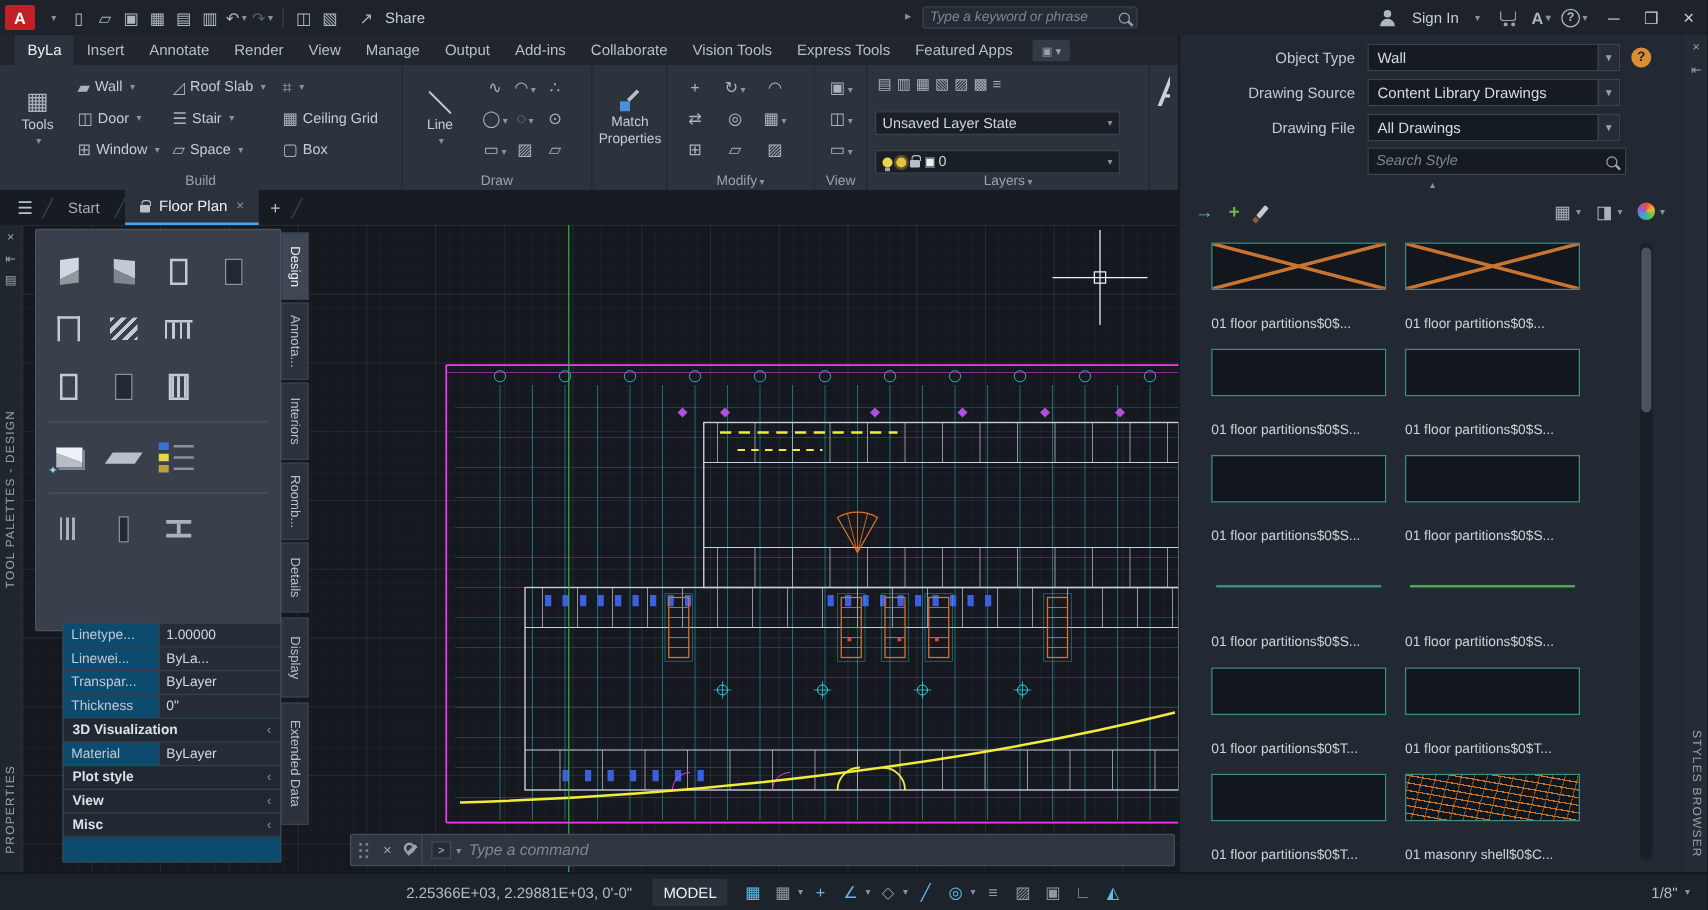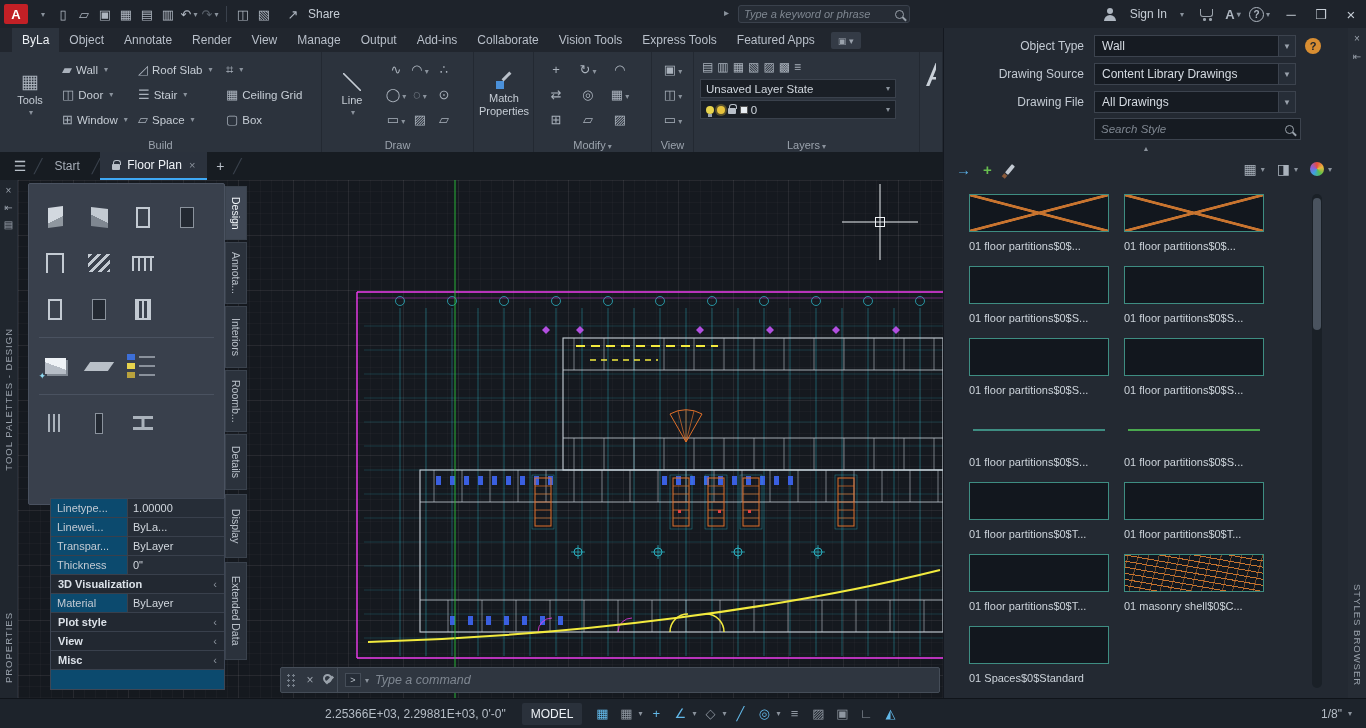--- a/index.html
+++ b/index.html
@@ -45,21 +45,21 @@
 .gi{color:#aab2bc;font-size:13px;line-height:1}
 .gi.big{font-size:19px}
 .bgrid{display:grid;grid-template-columns:76px 88px 88px;grid-auto-rows:25px;align-items:center}
 .bitem{display:flex;align-items:center;gap:4px;color:#c6cdd5;font-size:11.5px;white-space:nowrap}
 .dgrid{display:grid;grid-template-columns:repeat(3,24px);grid-auto-rows:25px;align-items:center;justify-items:center}
 .line-icon{width:18px;height:18px;background:linear-gradient(45deg,transparent 46%,#c6cdd5 48%,#c6cdd5 52%,transparent 54%);position:relative}
 .mp-icon{position:relative;width:16px;height:16px}
 .mp-icon::before{content:"";position:absolute;left:0;bottom:0;width:8px;height:8px;background:#4a90d9}
 .mp-icon::after{content:"";position:absolute;right:0;top:2px;width:11px;height:3px;background:#b9c0c9;transform:rotate(-45deg)}
 .lrow-icons{display:flex;gap:4px;align-items:center;height:20px;padding-left:2px}
-.ldrop{width:196px;height:19px;background:#1a1f26;border:1px solid #3a414c;display:flex;align-items:center;padding:0 5px;color:#d0d6dd;font-size:11.5px;margin-top:2px}
+.ldrop{width:196px;height:19px;background:#1a1f26;border:1px solid #3a414c;display:flex;align-items:center;padding:0 5px;color:#d0d6dd;font-size:11.5px;margin-top:12px}
 .ldrop .sp{flex:1}
 .icon-bulb{width:8px;height:8px;background:#e8d44d;border-radius:50%;position:relative;display:inline-block}
 .icon-bulb::after{content:"";position:absolute;left:2px;bottom:-3px;width:4px;height:2.5px;background:#9aa2ab}
 .icon-sun{width:8px;height:8px;background:#e8c33c;border-radius:50%;display:inline-block;box-shadow:0 0 0 2px rgba(232,195,60,.30)}
 .mini-lock{width:8px;height:6px;background:#b9c0c9;border-radius:1px;position:relative;display:inline-block;margin-top:3px}
 .mini-lock::before{content:"";position:absolute;left:1px;top:-4px;width:6px;height:4px;border:1.5px solid #b9c0c9;border-bottom:none;border-radius:3px 3px 0 0}
 .color-chip{width:8px;height:8px;background:#e8edf2;border:1px solid #555;display:inline-block}
 .annot-clip{overflow:hidden;display:flex;gap:6px;align-items:center}
 .bigA{font-size:34px;color:#c9d0d8;line-height:1}
 
@@ -141,21 +141,21 @@
 .icon-brush::after{content:"";position:absolute;left:0;bottom:-5px;width:4px;height:4px;background:#8a5a3a}
 .icon-wheel{width:14px;height:14px;border-radius:50%;background:conic-gradient(#e84c3d,#e8b93c,#59c04a,#3ca2e0,#8e5fd6,#e84c3d);display:inline-block}
 .cards{position:absolute;left:25px;top:166px;width:295px;display:grid;grid-template-columns:140px 140px;column-gap:15px;row-gap:14px}
 .card{width:140px}
 .thumb{height:38px;border:1px solid #3e8d82;background:#12171e;position:relative}
 .thumb-x{background-image:linear-gradient(to top right,transparent 47.5%,#c8742f 48.5%,#c8742f 51.5%,transparent 52.5%),linear-gradient(to bottom right,transparent 47.5%,#c8742f 48.5%,#c8742f 51.5%,transparent 52.5%)}
 .thumb-line-teal,.thumb-line-green{border-color:transparent;background:none}
 .thumb-line-teal::after,.thumb-line-green::after{content:"";position:absolute;left:3px;right:3px;top:50%;height:2px;background:#3e8d82}
 .thumb-line-green::after{background:#4aa84e}
 .thumb-hatch{background-image:repeating-linear-gradient(10deg,transparent 0 5px,#c8742f 5px 6px),repeating-linear-gradient(-75deg,transparent 0 9px,rgba(200,116,47,.55) 9px 10px)}
-.card-label{margin-top:8px;font-size:11px;color:#ccd3da;white-space:nowrap;overflow:hidden;text-overflow:ellipsis}
+.card-label{margin-top:21px;font-size:11px;color:#ccd3da;white-space:nowrap;overflow:hidden;text-overflow:ellipsis}
 .vsb{position:absolute;right:26px;top:166px;bottom:10px;width:10px;background:#1a2027;border-radius:5px}
 .vsb-thumb{position:absolute;left:1px;right:1px;top:4px;height:132px;background:#4a535f;border-radius:4px}
 .right-rail{position:absolute;right:0;top:28px;width:18px;height:670px;background:#262c35;z-index:25;display:flex;flex-direction:column;align-items:center;padding:6px 0 12px;gap:8px}
 .vtext-r{writing-mode:vertical-rl;font-size:9.5px;letter-spacing:1px;color:#9aa2ac;margin-top:auto;white-space:nowrap}
 
 .statusbar{position:absolute;left:0;top:698px;width:1366px;height:30px;background:#1d232b;border-top:1px solid #10141a;display:flex;align-items:center;z-index:40}
 .coords{margin-left:325px;color:#b5bdc6}
 .model{margin-left:16px;color:#eef2f6;padding:4px 9px;background:#2a313b;border-radius:2px}
 .sicons{display:flex;align-items:center;margin-left:8px}
 .sgroup{display:flex;align-items:center;margin:0 2px}
@@ -210,21 +210,21 @@
         </span>
       <span class="win-btn">─</span>
       <span class="win-btn">❒</span>
       <span class="win-btn" style="font-size:15px">×</span>
     </div>
   </div>
 
   <div class="ribbon">
     <div class="rtabs">
       <span class="rtab active">ByLa</span>
-      <span class="rtab">Object</span>
+      <span class="rtab">Insert</span>
       <span class="rtab">Annotate</span>
       <span class="rtab">Render</span>
       <span class="rtab">View</span>
       <span class="rtab">Manage</span>
       <span class="rtab">Output</span>
       <span class="rtab">Add-ins</span>
       <span class="rtab">Collaborate</span>
       <span class="rtab">Vision Tools</span>
       <span class="rtab">Express Tools</span>
       <span class="rtab">Featured Apps</span>

